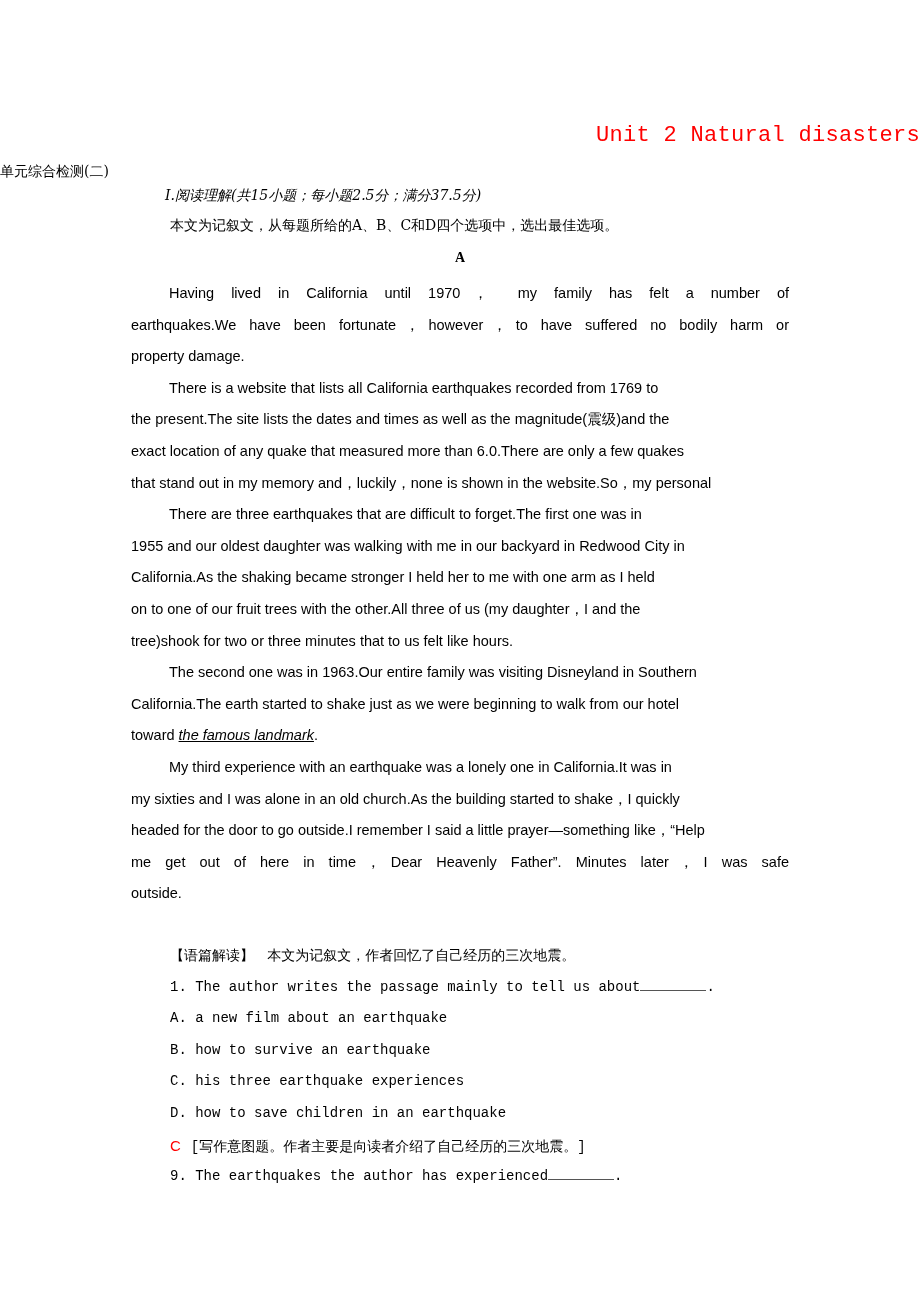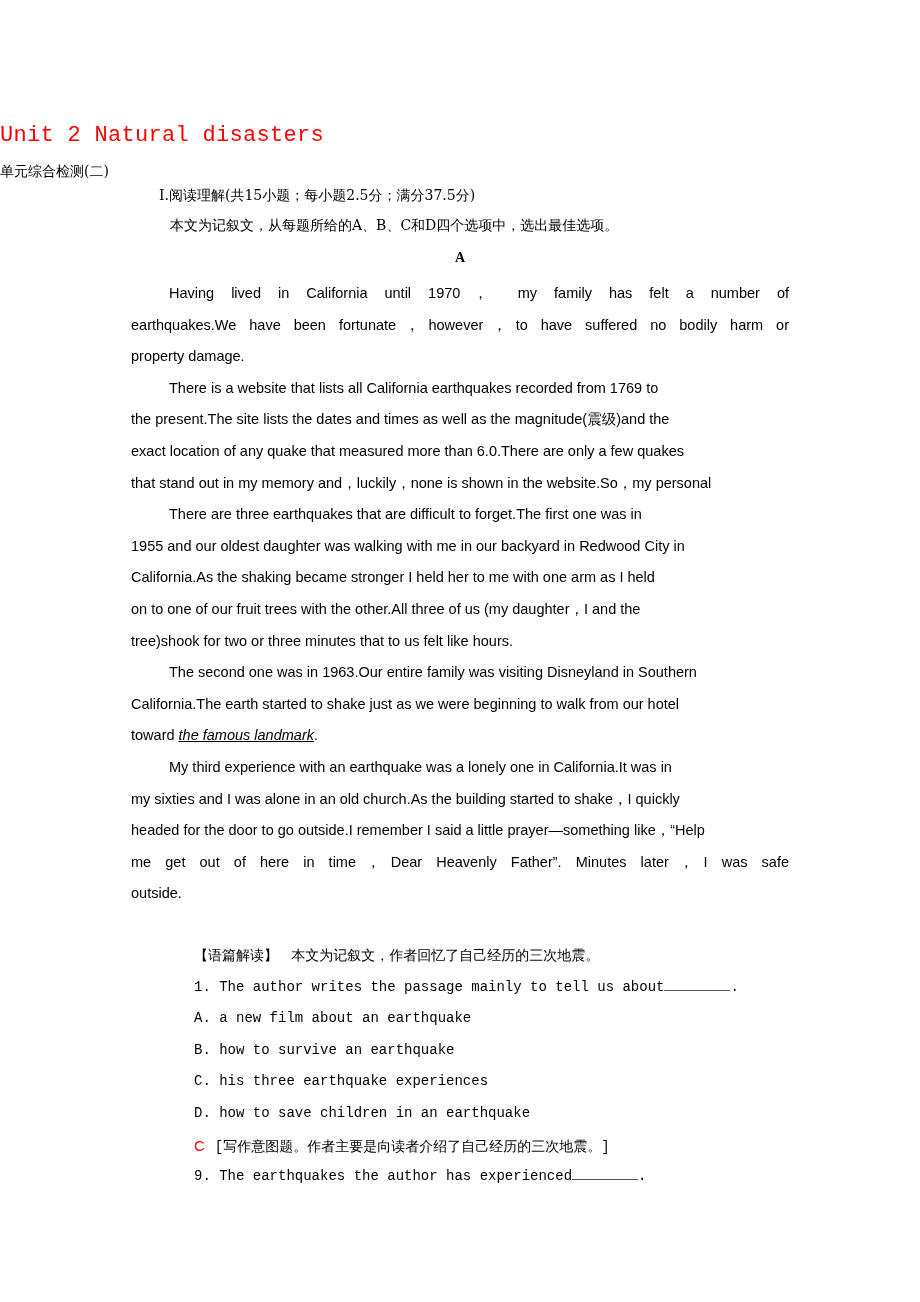--- a/index.html
+++ b/index.html
@@ -1,48 +1,48 @@
 <!DOCTYPE html>
 <html><head>
   <meta charset="utf-8">
   <style>
     html, body { margin: 0; padding: 0; background: #ffffff; }
     body { width: 920px; height: 1302px; position: relative; overflow: hidden; color: #000; }
     .page { position: absolute; left: 0; top: 0; width: 920px; height: 1302px; }
     .title {
-      position: absolute; top: 122px; left: 0; width: 920px; text-align: left;
+      position: absolute; top: 122px; left: 0; width: 920px; text-align: right;
       font-family: "Liberation Mono", "DejaVu Sans Mono", monospace;
       font-size: 22px; color: #ff0000; letter-spacing: 0.3px; line-height: 28px;
     }
     .subtitle {
       position: absolute; top: 160px; left: 0; width: 920px; text-align: left;
       font-family: "DejaVu Serif", "Liberation Serif", serif; font-size: 14px; line-height: 22px;
     }
     .cn {
       position: absolute; font-family: "DejaVu Serif", "Liberation Serif", serif; font-size: 14px; line-height: 22px; white-space: nowrap;
     }
-    .section-head { top: 184px; left: 159px; }
+    .section-head { top: 184px; left: 165px; font-style: italic; }
     .instruction { top: 214px; left: 170px; }
     .passage-label {
       position: absolute; top: 248px; left: 0; width: 920px; text-align: center;
       font-family: "Liberation Serif", serif; font-size: 14px; font-weight: bold; line-height: 20px;
     }
     .passage { position: absolute; left: 131px; top: 278px; width: 710px; }
     .line {
       height: 31.6px; line-height: 31.6px; white-space: nowrap;
       font-family: "Liberation Sans", "DejaVu Sans", sans-serif; font-size: 14.5px;
       transform-origin: left center;
     }
     .line.indent { padding-left: 38px; }
     .line.justify { text-align: justify; text-align-last: justify; width: 658px; }
     .line.indent.justify { width: 620px; }
     .u { text-decoration: underline; font-style: italic; }
     .mono { font-family: "Liberation Mono", "DejaVu Sans Mono", monospace; font-size: 14px; }
     .qblock { position: absolute; left: 170px; top: 940px; width: 680px; }
-    .qline { height: 31.6px; line-height: 31.6px; white-space: nowrap; margin-left: 24px; }
+    .qline { height: 31.6px; line-height: 31.6px; white-space: nowrap; }
     .analysis-head { font-family: "DejaVu Serif", serif; font-size: 14px; }
     .answer { color: #ff0000; font-family: "Liberation Sans", sans-serif; font-size: 15px; margin-right: 10px; }
     .blank { display: inline-block; width: 66px; border-bottom: 1px solid #555; height: 14px; vertical-align: baseline; }
   </style>
 </head>
 <body>
 
 <div class="page">
   <div class="title">Unit 2 Natural disasters</div>
   <div class="subtitle">单元综合检测(二)</div>

